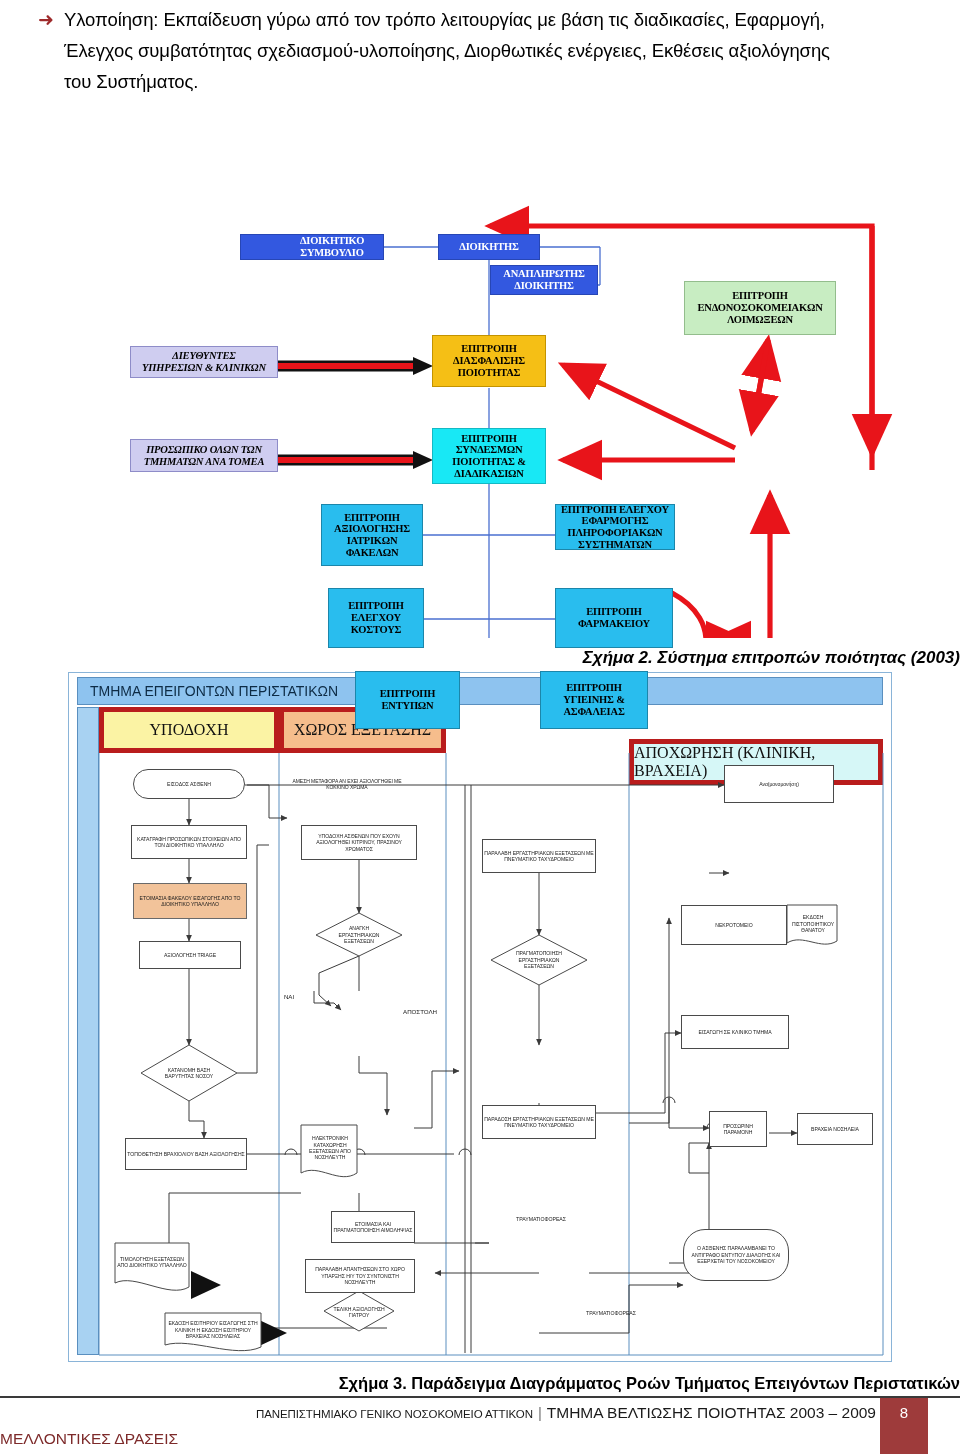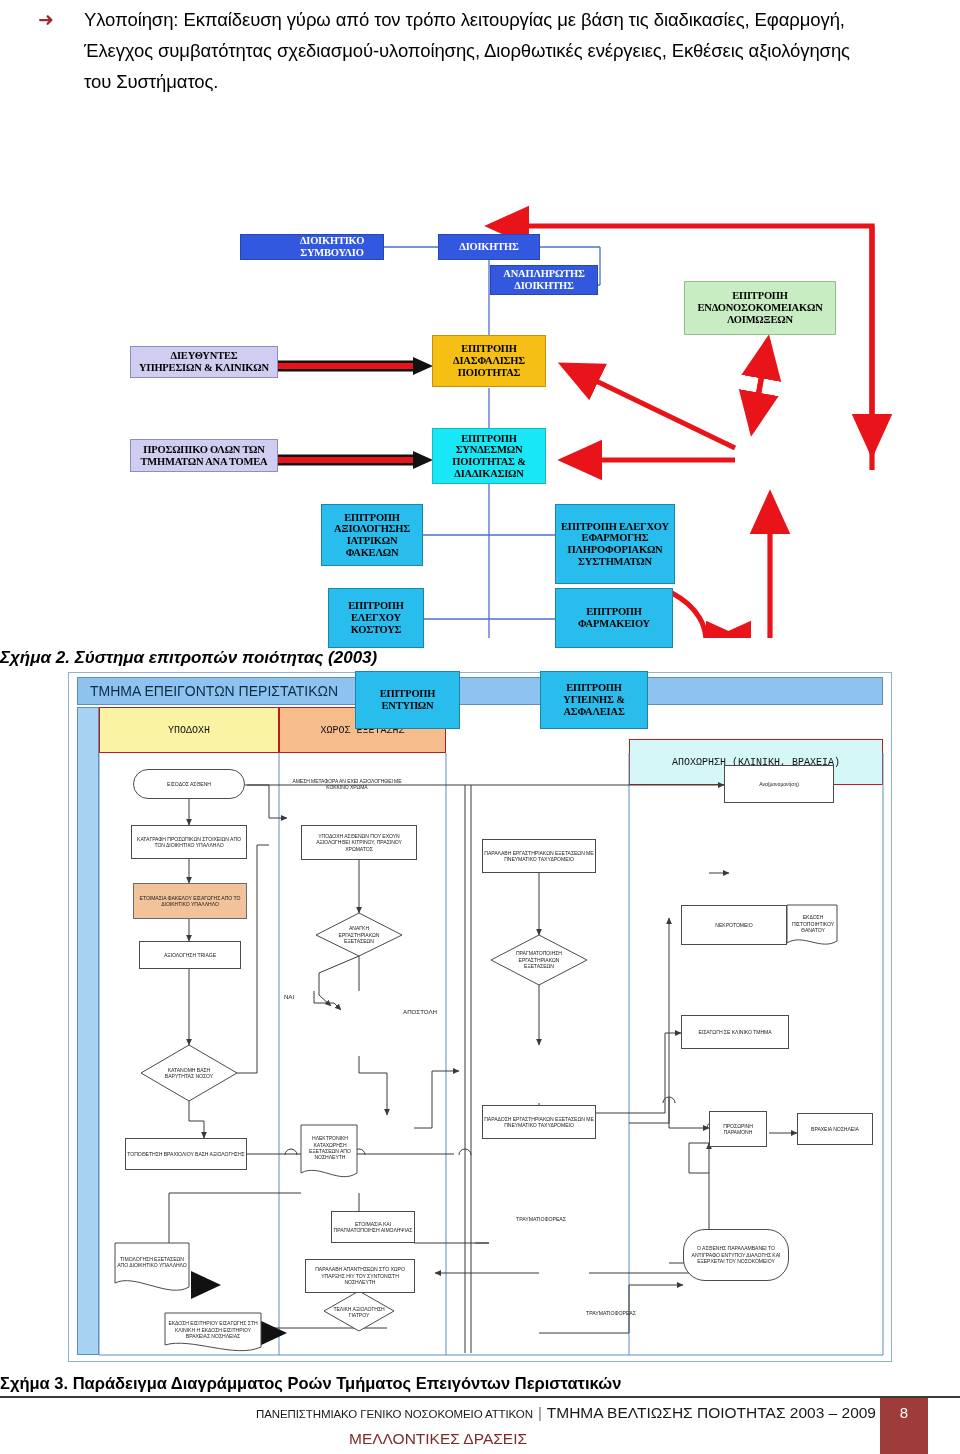--- a/index.html
+++ b/index.html
@@ -17,67 +17,67 @@
   #bullet-block {
     position: absolute; left: 38px; top: 4px; width: 905px;
   }
   .bullet-row { display: flex; align-items: flex-start; }
   .bullet-marker {
     flex: 0 0 auto; width: 26px; color: #9e2a2b; font-size: 19px;
     line-height: 31px; text-align: left;
   }
   .bullet-text {
     flex: 1 1 auto; font-size: 18.5px; line-height: 31px;
-    letter-spacing: -0.1px; text-align: left; margin-left: 20px;
+    letter-spacing: -0.1px; text-align: left;
   }
 
   
   #orgchart {
     position: absolute; left: 0px; top: 108px; width: 960px; height: 530px;
   }
   #orgchart svg { position:absolute; left:0; top:0; }
   .ob {
     position: absolute;
     display: flex; align-items: center; justify-content: center;
     text-align: center;
     font-weight: bold;
     font-family: "Liberation Serif", serif;
     letter-spacing: -0.2px;
     line-height: 1.12;
     color: #000;
     z-index: 4;
   }
   .ob span { display:block; width:100%; }
   .ob-blue   { background:#3358e0; color:#ffffff; border:1px solid #2746b5; font-size:10.5px; }
-  .ob-lav    { background:#cfcdf0; border:1px solid #8e8cc8; font-size:10.5px; }
+  .ob-lav    { background:#cfcdf0; border:1px solid #8e8cc8; font-size:10.5px;font-style:italic; }
   .ob-gold   { background:#f5bf15; border:1px solid #c39300; font-size:10.5px; }
   .ob-cyan   { background:#18e8f5; border:1px solid #14b9c4; font-size:10.5px; }
   .ob-green  { background:#c8edc2; border:1px solid #93bd8c; font-size:10.5px; }
   .ob-skye   { background:#29bdee; border:1px solid #1c86aa; font-size:10.5px; }
   .ob-white  { background:#ffffff; border:1px solid #9a9a9a; font-size:10.5px; }
 
   
   .fig-caption {
-    position: absolute; width: 100%; text-align: left;
+    position: absolute; width: 100%; text-align: right;
     font-weight: bold; font-style: italic; font-size: 17px;
   }
   #cap2 { top: 648px; }
   #cap3 { top: 1374px; font-style: normal; font-size: 16.5px; }
 
   
   #flowchart {
     position: absolute; left: 68px; top: 672px; width: 824px; height: 690px;
     border: 1px solid #8ab4d8;
     background: #ffffff;
   }
   #flowchart svg { position:absolute; left:0; top:0; }
   .swimband {
-    position:absolute; font-family:Liberation Mono, monospace;
+    position:absolute; font-family:Liberation Serif, serif;
     display:flex; align-items:center; justify-content:center;
-    font-size:10px; color:#111; border:1px solid #b91c1c;
+    font-size:16px; color:#111; border:5px solid #b91c1c;
   }
   #fc-title {
     position:absolute; left:8px; top:4px; width:806px; height:28px;
     background:#8ec3ef; border:1px solid #5a8fbf;
     display:flex; align-items:center; padding-left:12px;
     font-size:14px; color:#0d2b45;
   }
   #fc-leftrail {
     position:absolute; left:8px; top:34px; width:22px; height:648px;
     background:#a8d2f2; border:1px solid #5a8fbf;
@@ -105,21 +105,21 @@
   #footer-text {
     position:absolute; left:86px; top:6px; width:790px;
     text-align:right; font-size:15px; color:#1a1a1a;
     display:flex; align-items:baseline; justify-content:flex-end; gap:0px;
   }
   #footer-org { font-size:11.5px; letter-spacing:-0.1px; }
   #footer-sep { padding:0 5px; color:#777; font-size:15px; }
   #footer-dept { font-size:15.5px; }
   #footer-sub {
     position:absolute; left:0px; top:32px; width:876px;
-    text-align:center; font-size:15.5px; color:#7d2a2a;
+    text-align:left; font-size:15.5px; color:#7d2a2a;
   }
   #page-badge {
     position:absolute; left:880px; top:0px; width:48px; height:56px;
     background:#9e3b3b; color:#fff;
     display:flex; align-items:flex-start; justify-content:center;
     padding-top:6px; font-size:15px;
   }
 </style>
 </head>
 <body>
@@ -235,21 +235,21 @@
   </div>
 
 
   <div class="ob ob-skye" style="left:321px; top:396px; width:102px; height:62px; white-space:pre-line;">
     <span>ΕΠΙΤΡΟΠΗ
 ΑΞΙΟΛΟΓΗΣΗΣ
 ΙΑΤΡΙΚΩΝ
 ΦΑΚΕΛΩΝ</span>
   </div>
 
-  <div class="ob ob-skye" style="left:555px; top:396px; width:120px; height:80px; white-space:pre-line;">
+  <div class="ob ob-skye" style="left:555px; top:396px; width:120px; height:46px; white-space:pre-line;">
     <span>ΕΠΙΤΡΟΠΗ ΕΛΕΓΧΟΥ
 ΕΦΑΡΜΟΓΗΣ
 ΠΛΗΡΟΦΟΡΙΑΚΩΝ
 ΣΥΣΤΗΜΑΤΩΝ</span>
   </div>
 
   <div class="ob ob-skye" style="left:328px; top:480px; width:96px; height:60px; white-space:pre-line;">
     <span>ΕΠΙΤΡΟΠΗ
 ΕΛΕΓΧΟΥ
 ΚΟΣΤΟΥΣ</span>

